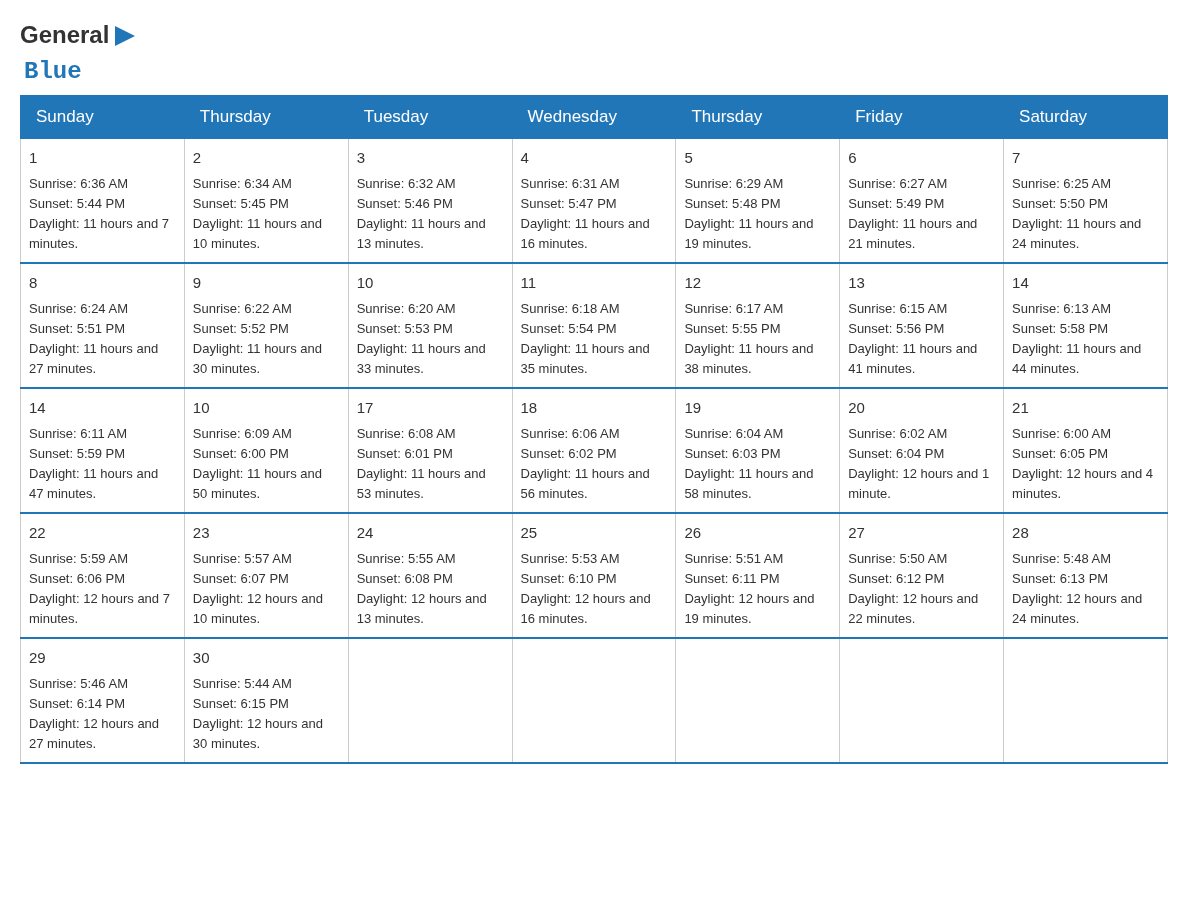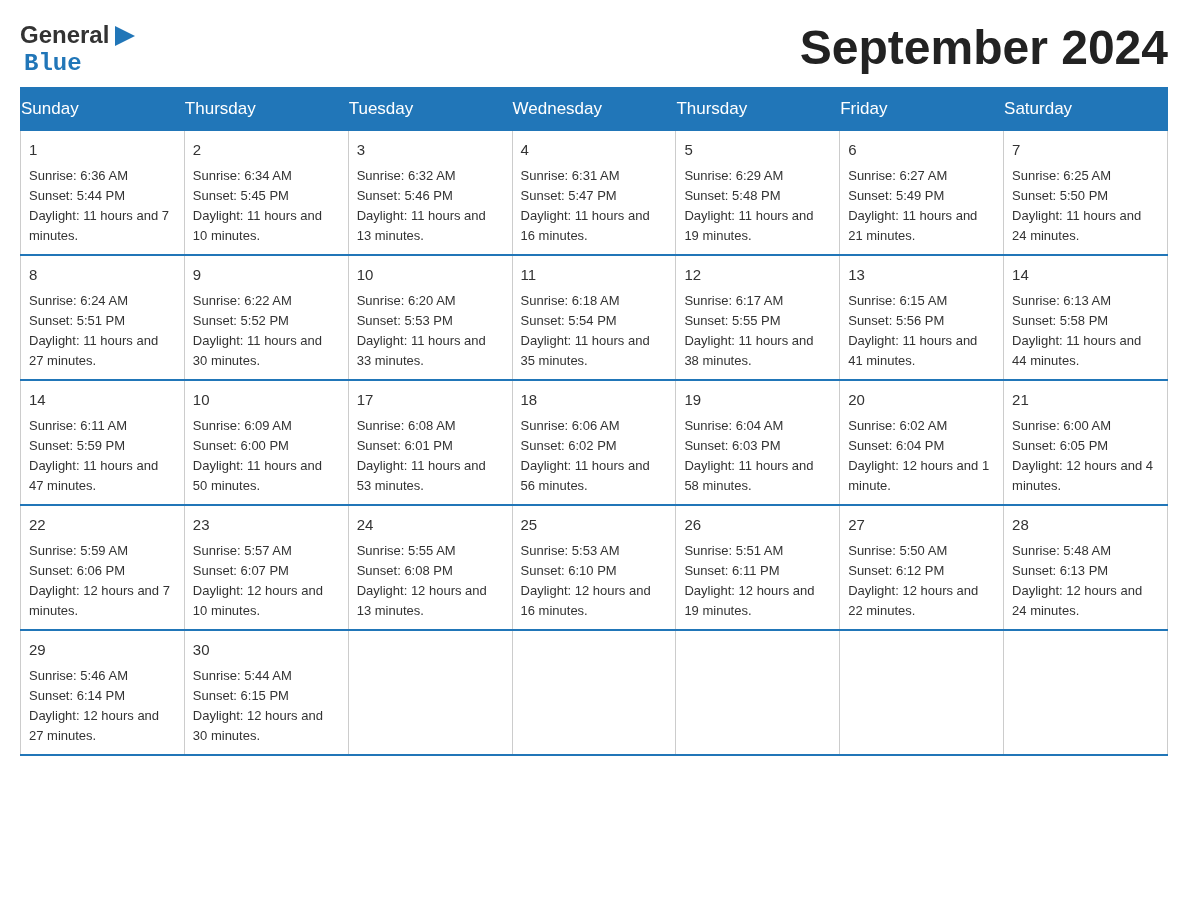--- a/index.html
+++ b/index.html
@@ -29,21 +29,21 @@
       color: #555;
     }
     .calendar-table {
       width: 100%;
       border-collapse: collapse;
       margin-top: 10px;
     }
     .calendar-table th {
       background-color: #2176b8;
       color: #fff;
-      padding: 10px 0;
+      padding: 10px 15px;
       text-align: left;
       font-size: 17px;
       font-weight: normal;
       border: 1px solid #2176b8;
     }
     .calendar-table td {
       vertical-align: top;
       padding: 8px;
       border: 1px solid #ccc;
       width: calc(100% / 7);
@@ -72,41 +72,41 @@
       border-top: 2px solid #2176b8;
       border-bottom: 2px solid #2176b8;
     }
     .week-row td {
       border-top: 2px solid #2176b8;
     }
     .logo-wrapper {
       display: flex;
       flex-direction: column;
       align-items: flex-start;
+      gap: 8px;
     }
     .logo-line1 {
       display: flex;
       align-items: center;
     }
   </style>
 </head>
 <body>
 
 <div class="header">
   <div class="logo-wrapper">
     <div class="logo-line1">
       <span style="font-size:24px;font-weight:bold;color:#333;">General</span>
       <svg width="28" height="28" viewBox="0 0 28 28" style="margin-left:2px;margin-top:2px;">
         <polygon points="4,4 24,14 4,24" fill="#2176b8"></polygon>
       </svg>
     </div>
     <span style="font-size:24px;font-weight:bold;color:#2176b8;margin-left:4px;font-family:Liberation Mono, monospace;">Blue</span>
   </div>
   <div class="title-section">
-    <div class="month-title">September 2024</div>
   </div>
 </div>
 
 <table class="calendar-table">
   <thead>
     <tr>
     <th>Sunday</th>
         <th>Thursday</th>
         <th>Tuesday</th>
         <th>Wednesday</th>

